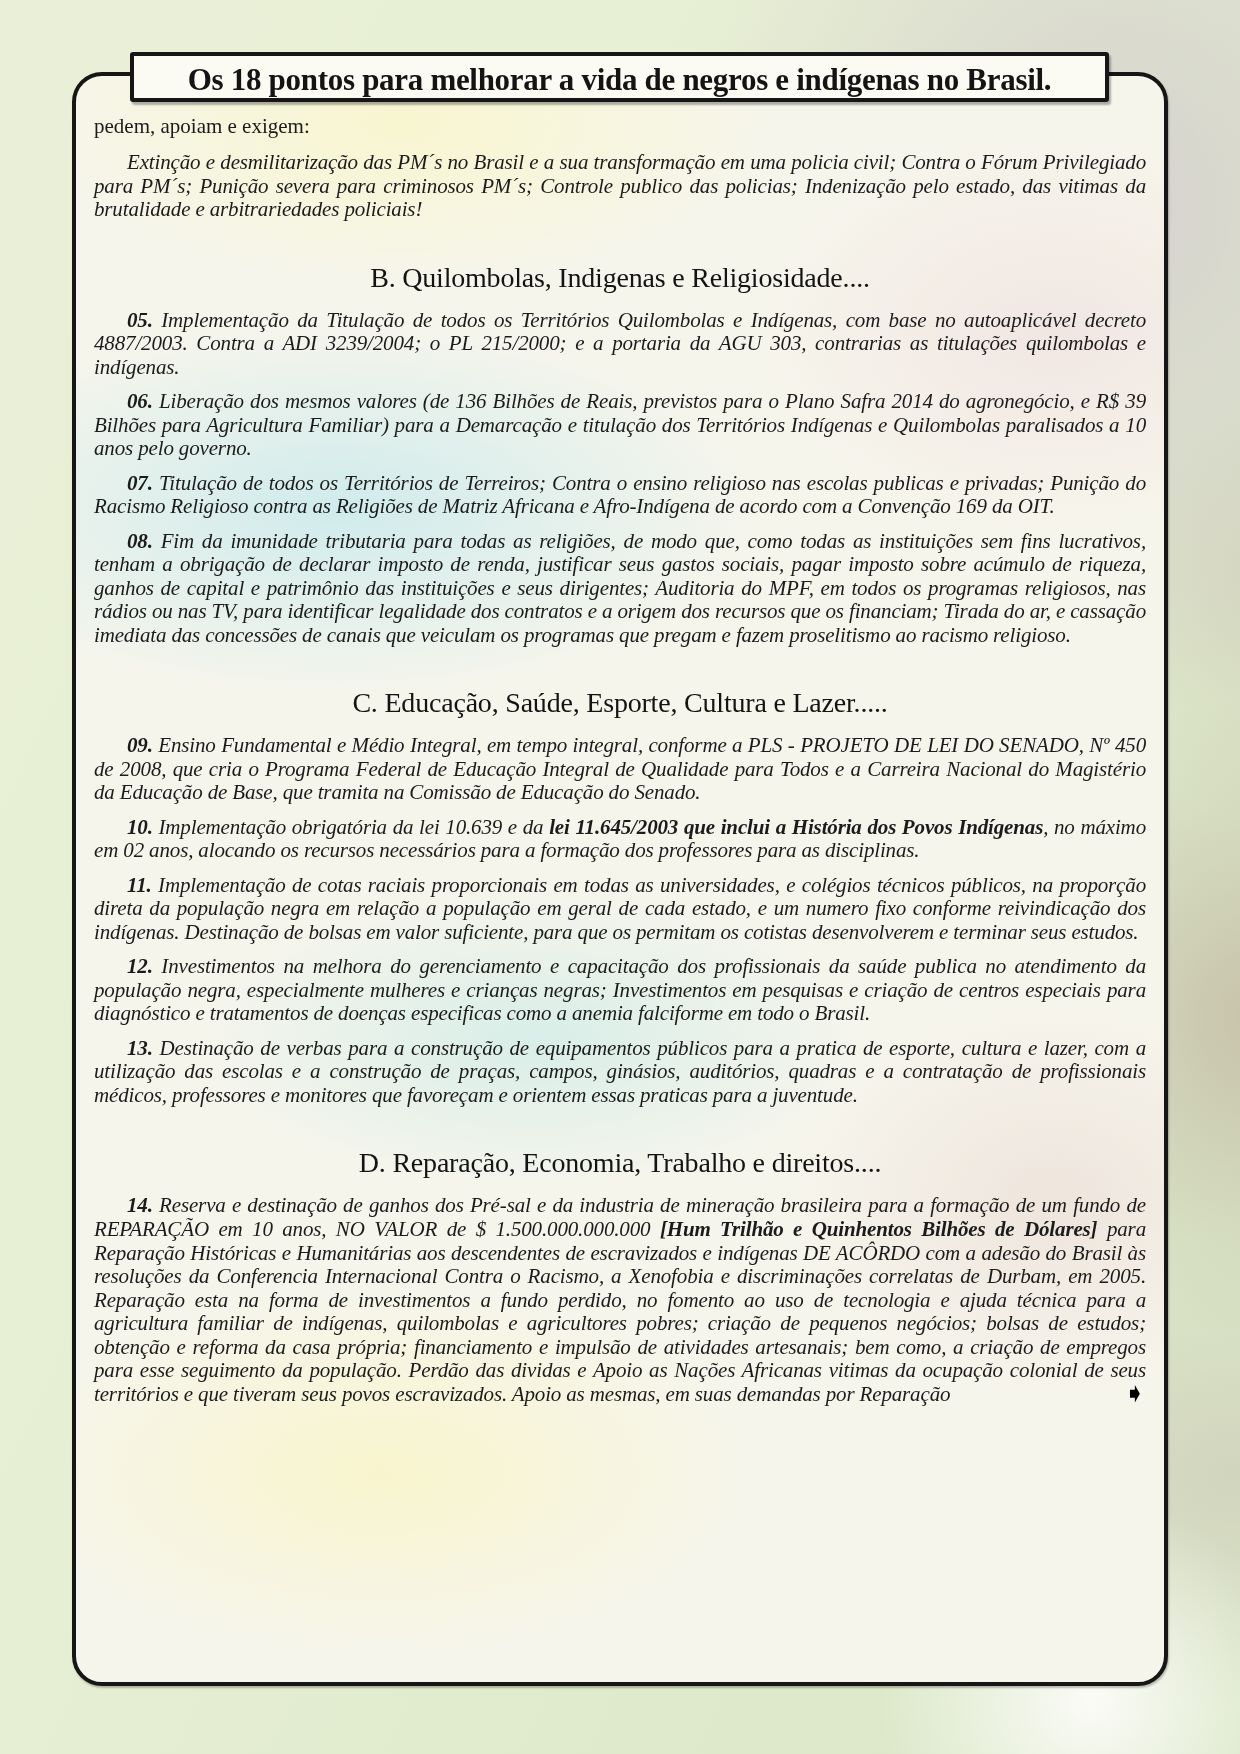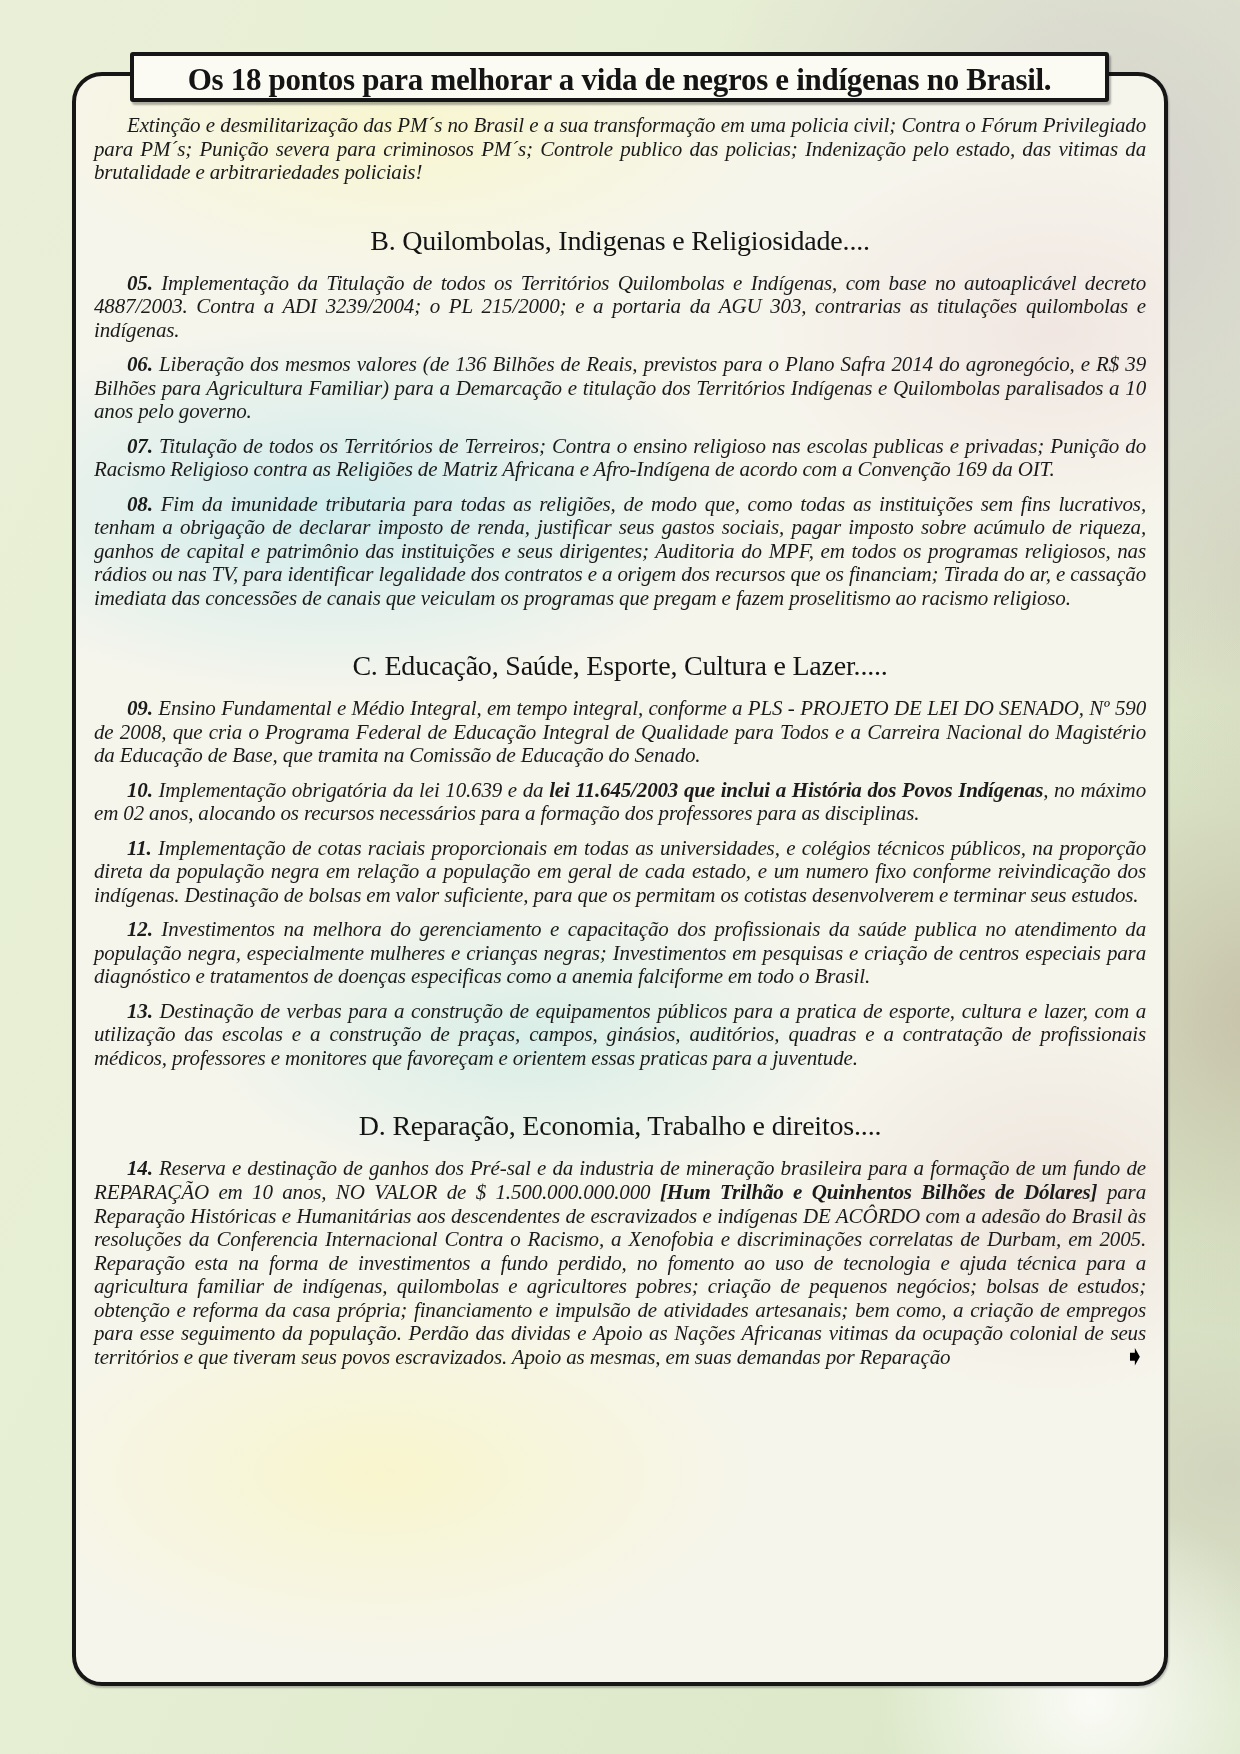--- a/index.html
+++ b/index.html
@@ -58,29 +58,30 @@
   }
 </style>
 </head>
 <body>
 
 <div class="doc-box">
   <div class="title-box">
     <h1>Os 18 pontos para melhorar a vida de negros e indígenas no Brasil.</h1>
   </div>
   <div class="content">
+    <p class="intro">pedem, apoiam e exigem:</p>
     <div id="blocks">
         <p class="para"><span>Extinção e desmilitarização das PM´s no Brasil e a sua transformação em uma policia civil; Contra o Fórum Privilegiado para PM´s; Punição severa para criminosos PM´s; Controle publico das policias; Indenização pelo estado, das vitimas da brutalidade e arbitrariedades policiais!</span></p>
         <h2 class="section-heading">B. Quilombolas, Indigenas e Religiosidade....</h2>
         <p class="para"><span class="num bold">05.&nbsp;</span><span>Implementação da Titulação de todos os Territórios Quilombolas e Indígenas, com base no autoaplicável decreto 4887/2003. Contra a ADI 3239/2004; o PL 215/2000; e a portaria da AGU 303, contrarias as titulações quilombolas e indígenas.</span></p>
         <p class="para"><span class="num bold">06.&nbsp;</span><span>Liberação dos mesmos valores (de 136 Bilhões de Reais, previstos para o Plano Safra 2014 do agronegócio, e R$ 39 Bilhões para Agricultura Familiar) para a Demarcação e titulação dos Territórios Indígenas e Quilombolas paralisados a 10 anos pelo governo.</span></p>
         <p class="para"><span class="num bold">07.&nbsp;</span><span>Titulação de todos os Territórios de Terreiros; Contra o ensino religioso nas escolas publicas e privadas; Punição do Racismo Religioso contra as Religiões de Matriz Africana e Afro-Indígena de acordo com a Convenção 169 da OIT.</span></p>
         <p class="para"><span class="num bold">08.&nbsp;</span><span>Fim da imunidade tributaria para todas as religiões, de modo que, como todas as instituições sem fins lucrativos, tenham a obrigação de declarar imposto de renda, justificar seus gastos sociais, pagar imposto sobre acúmulo de riqueza, ganhos de capital e patrimônio das instituições e seus dirigentes; Auditoria do MPF, em todos os programas religiosos, nas rádios ou nas TV, para identificar legalidade dos contratos e a origem dos recursos que os financiam; Tirada do ar, e cassação imediata das concessões de canais que veiculam os programas que pregam e fazem proselitismo ao racismo religioso.</span></p>
         <h2 class="section-heading">C. Educação, Saúde, Esporte, Cultura e Lazer.....</h2>
-        <p class="para"><span class="num bold">09.&nbsp;</span><span>Ensino Fundamental e Médio Integral, em tempo integral, conforme a PLS - PROJETO DE LEI DO SENADO, Nº 590 de 2008, que cria o Programa Federal de Educação Integral de Qualidade para Todos e a Carreira Nacional do Magistério da Educação de Base, que tramita na Comissão de Educação do Senado.</span></p>
+        <p class="para"><span class="num bold">09.&nbsp;</span><span>Ensino Fundamental e Médio Integral, em tempo integral, conforme a PLS - PROJETO DE LEI DO SENADO, Nº 450 de 2008, que cria o Programa Federal de Educação Integral de Qualidade para Todos e a Carreira Nacional do Magistério da Educação de Base, que tramita na Comissão de Educação do Senado.</span></p>
         <p class="para"><span class="num bold">10.&nbsp;</span><span>Implementação obrigatória da lei 10.639 e da </span><span class="bold">lei 11.645/2003 que inclui a História dos Povos Indígenas</span><span>, no máximo em 02 anos, alocando os recursos necessários para a formação dos professores para as disciplinas.</span></p>
         <p class="para"><span class="num bold">11.&nbsp;</span><span>Implementação de cotas raciais proporcionais em todas as universidades, e colégios técnicos públicos, na proporção direta da população negra em relação a população em geral de cada estado, e um numero fixo conforme reivindicação dos indígenas. Destinação de bolsas em valor suficiente, para que os permitam os cotistas desenvolverem e terminar seus estudos.</span></p>
         <p class="para"><span class="num bold">12.&nbsp;</span><span>Investimentos na melhora do gerenciamento e capacitação dos profissionais da saúde publica no atendimento da população negra, especialmente mulheres e crianças negras; Investimentos em pesquisas e criação de centros especiais para diagnóstico e tratamentos de doenças especificas como a anemia falciforme em todo o Brasil.</span></p>
         <p class="para"><span class="num bold">13.&nbsp;</span><span>Destinação de verbas para a construção de equipamentos públicos para a pratica de esporte, cultura e lazer, com a utilização das escolas e a construção de praças, campos, ginásios, auditórios, quadras e a contratação de profissionais médicos, professores e monitores que favoreçam e orientem essas praticas para a juventude.</span></p>
         <h2 class="section-heading">D. Reparação, Economia, Trabalho e direitos....</h2>
         <p class="para"><span class="num bold">14.&nbsp;</span><span>Reserva e destinação de ganhos dos Pré-sal e da industria de mineração brasileira para a formação de um fundo de REPARAÇÃO em 10 anos, NO VALOR de $ 1.500.000.000.000 </span><span class="bold">[Hum Trilhão e Quinhentos Bilhões de Dólares]</span><span> para Reparação Históricas e Humanitárias aos descendentes de escravizados e indígenas DE ACÔRDO com a adesão do Brasil às resoluções da Conferencia Internacional Contra o Racismo, a Xenofobia e discriminações correlatas de Durbam, em 2005. Reparação esta na forma de investimentos a fundo perdido, no fomento ao uso de tecnologia e ajuda técnica para a agricultura familiar de indígenas, quilombolas e agricultores pobres; criação de pequenos negócios; bolsas de estudos; obtenção e reforma da casa própria; financiamento e impulsão de atividades artesanais; bem como, a criação de empregos para esse seguimento da população. Perdão das dividas e Apoio as Nações Africanas vitimas da ocupação colonial de seus territórios e que tiveram seus povos escravizados. Apoio as mesmas, em suas demandas por Reparação</span><span class="arrow">➧</span></p>
       </div>
   </div>
 </div>
 

